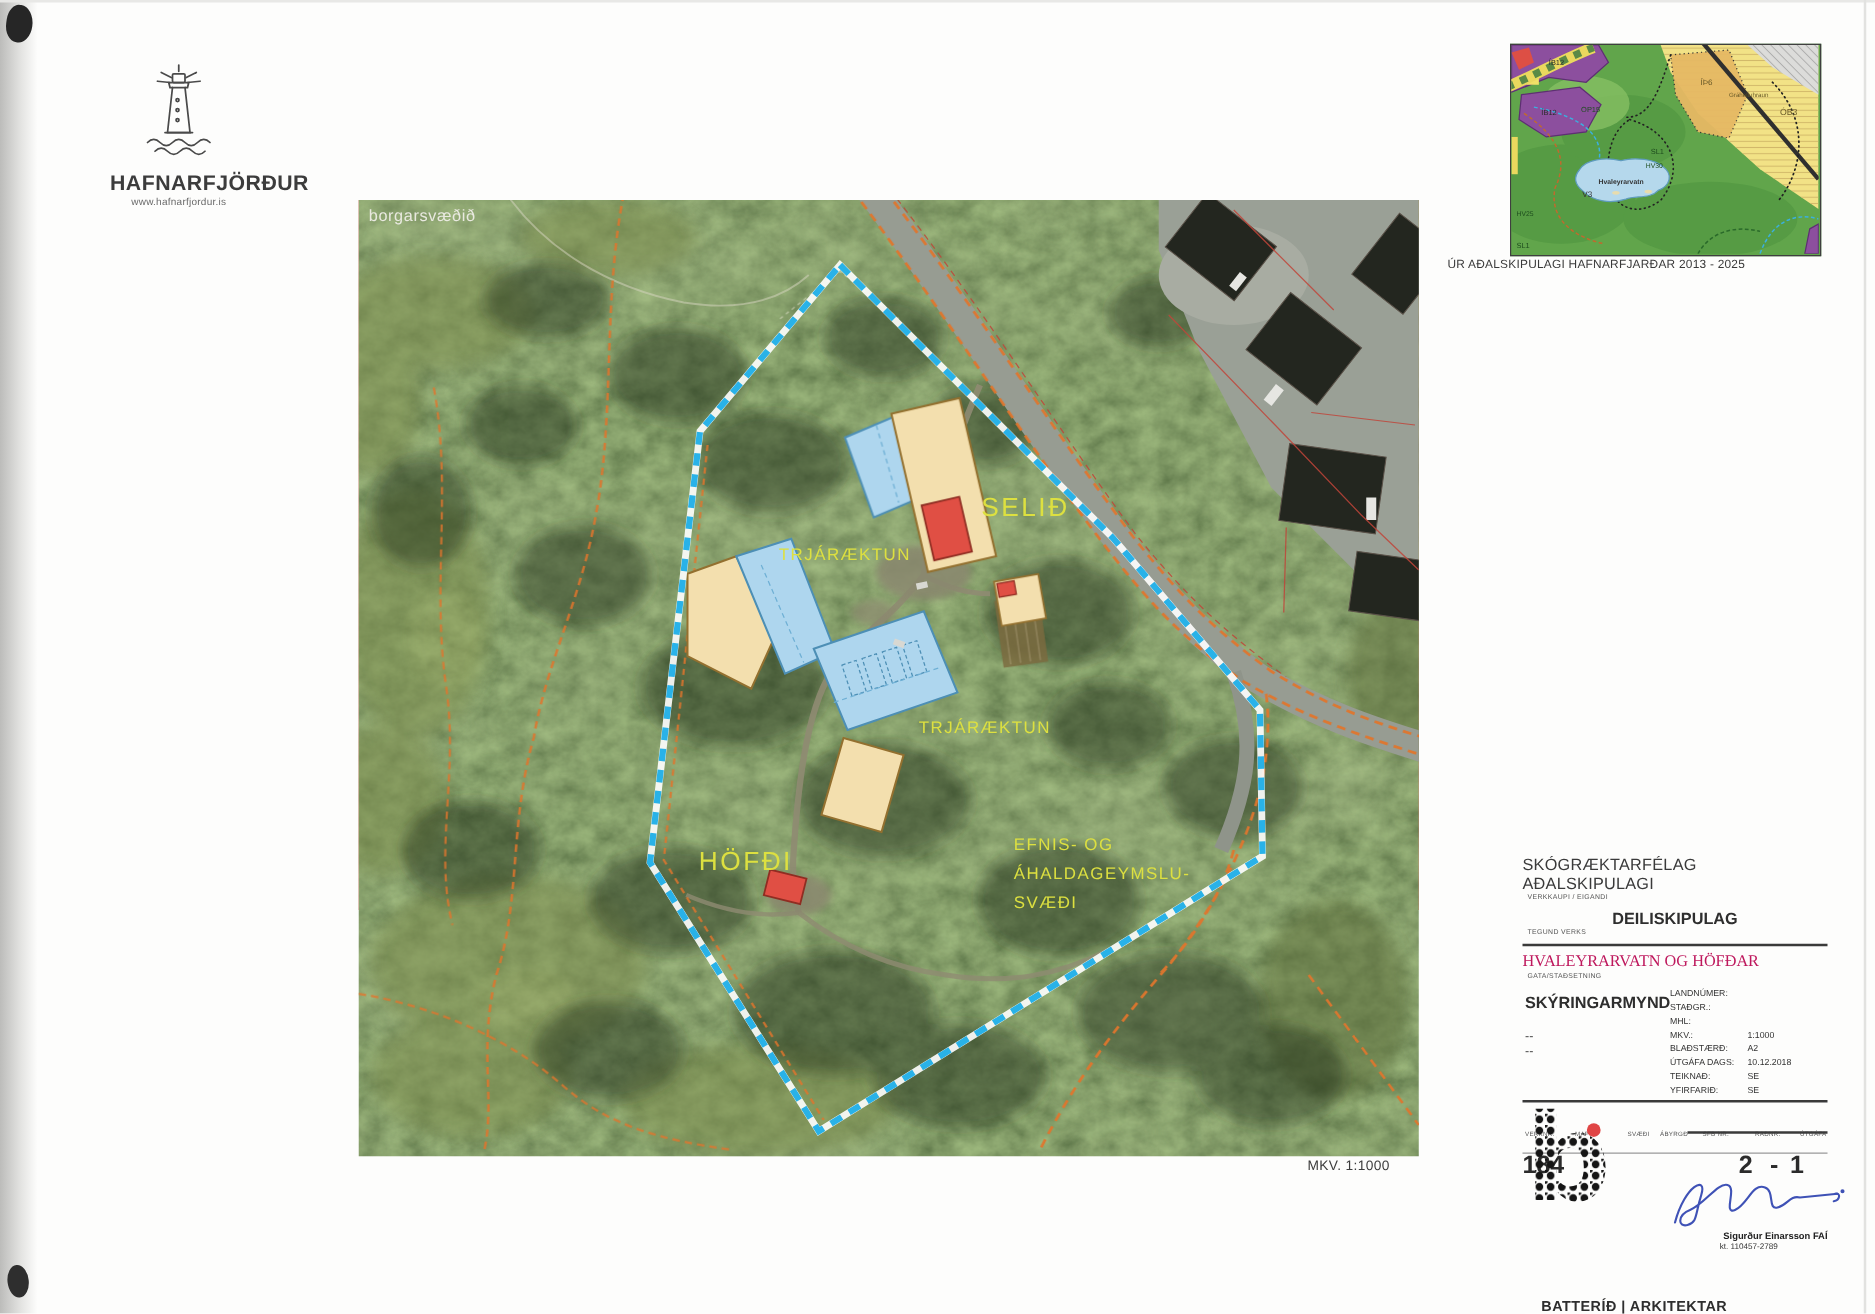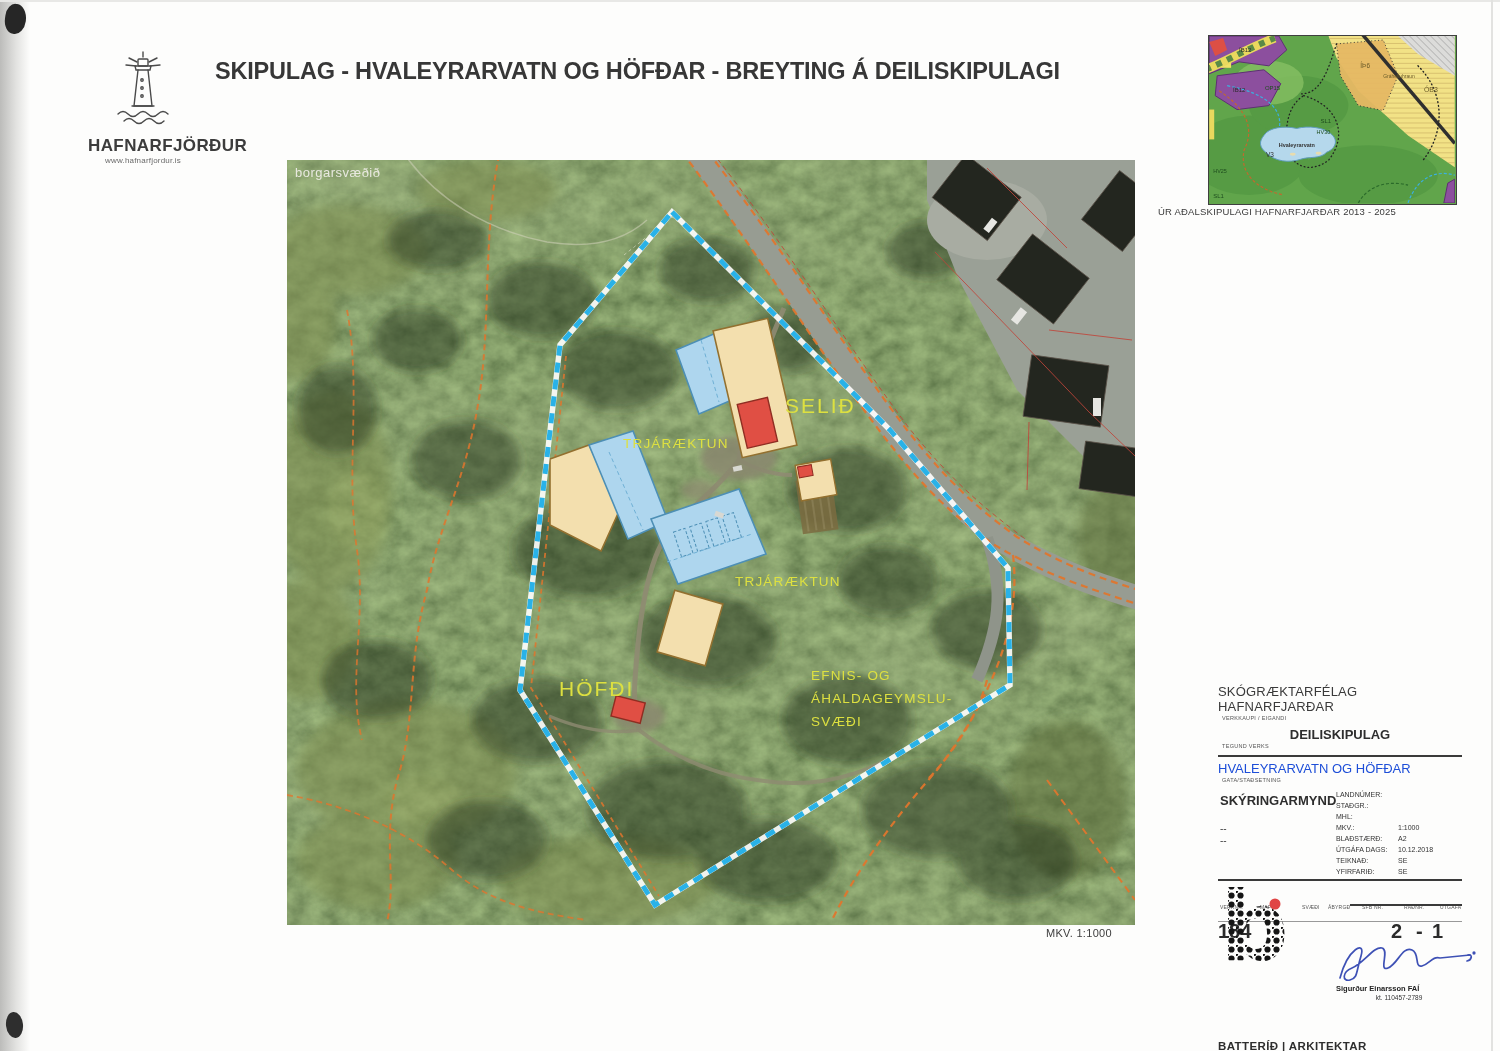--- a/index.html
+++ b/index.html
@@ -25,37 +25,37 @@
   
   .inset{position:absolute;left:1208px;top:35px;width:249px;height:170px;border:1.5px solid #3f3f3f;background:#61a54b;box-sizing:border-box;}
   .inset-caption{position:absolute;left:1158px;top:206px;font-size:9.5px;color:#3a3a3a;letter-spacing:.2px;}
 
   
   .tb{position:absolute;left:1218px;top:684px;width:244px;}
   .tb-client{font-size:13px;color:#3a3a3a;letter-spacing:.2px;}
   .tb-cap{font-size:5.5px;color:#555;margin:1px 0 6px 4px;letter-spacing:.3px;}
   .tb-type{font-size:13px;font-weight:bold;color:#2e2e2e;text-align:center;}
   .tb-line{height:2px;background:#3a3a3a;margin:6px 0 4px 0;}
-  .tb-site{font-size:13px;color:#1d4ed8;}
+  .tb-site{font-size:13px;color:#be185d;font-family:Liberation Serif, serif;}
   .tb-mid{position:relative;height:88px;margin-top:6px;}
   .tb-drawing{position:absolute;left:2px;top:4px;font-size:13px;font-weight:bold;color:#2e2e2e;}
   .tb-note{position:absolute;left:2px;font-size:10px;color:#444;}
   .tb-fields{position:absolute;left:118px;top:0;font-size:7px;color:#333;}
   .tb-frow{display:flex;height:11px;align-items:center;}
   .tb-flabel{width:62px;}
   .tb-fvalue{width:60px;}
   .tb-line2{height:2px;background:#3a3a3a;margin:2px 0 0 0;}
   .tb-numrow{position:relative;height:22px;}
   .tb-num{position:absolute;font-size:20px;font-weight:bold;color:#2b2b2b;top:0;margin-top:39px;}
   .tb-heads{position:relative;height:9px;font-size:5px;color:#555;letter-spacing:.2px;}
   .tb-heads span{position:absolute;top:1px;}
   .tb-sub1{position:absolute;left:132px;top:10px;width:112px;height:2px;background:#3a3a3a;}
   .tb-sub2{position:relative;height:1px;background:#999;margin-top:9px;}
-  .tb-firm{position:absolute;left:0;top:356px;font-size:11.5px;font-weight:bold;color:#2e2e2e;letter-spacing:.4px;}
-  .sig-name{position:absolute;left:118px;top:300px;width:126px;text-align:left;font-size:7.5px;font-weight:bold;color:#222;}
+  .tb-firm{position:absolute;left:15px;top:356px;font-size:11.5px;font-weight:bold;color:#2e2e2e;letter-spacing:.4px;}
+  .sig-name{position:absolute;left:118px;top:300px;width:126px;text-align:right;font-size:7.5px;font-weight:bold;color:#222;}
   .sig-kt{position:absolute;left:118px;top:310px;width:126px;text-align:center;font-size:6.5px;color:#333;}
 
   
   text{font-family:"Liberation Sans",sans-serif;}
   .lblY{fill:#dde040;font-size:13.5px;letter-spacing:1.2px;}
   .lblY.big{font-size:21px;letter-spacing:2px;}
   .lblW{fill:#e9e9e0;font-size:13px;letter-spacing:.5px;}
   .ins-l{fill:#2a2a2a;font-size:6px;}
   .ins-g{fill:#1e4d1e;font-size:6px;}
   .ins-y{fill:#6a5a28;font-size:5px;}
@@ -87,21 +87,20 @@
           <circle cx="54" cy="38" r="1.2"></circle>
           <circle cx="54" cy="46" r="1.2"></circle>
         <path d="M30,64 q5,-5 10,0 q5,5 10,0 q5,-5 10,0 q5,5 10,0 q5,-5 10,0"></path>
         <path d="M36,71 q5,-5 10,0 q5,5 10,0 q5,-5 10,0 q5,5 10,0"></path>
       </g>
     </svg>
     <div class="logo-name">HAFNARFJÖRÐUR</div>
     <div class="logo-url">www.hafnarfjordur.is</div>
   </div>
 
-  <div class="page-title">SKIPULAG - HVALEYRARVATN OG HÖFÐAR - BREYTING Á DEILISKIPULAGI</div>
 
   <div class="map-main">
     <svg width="848" height="765" viewBox="0 0 848 765">
       <defs>
         <filter id="forestNoise" x="0" y="0" width="100%" height="100%">
           <feTurbulence type="fractalNoise" baseFrequency="0.05 0.06" numOctaves="4" seed="11"></feTurbulence>
           <feColorMatrix type="matrix" values="0.26 0 0 0 0.10  0.34 0 0 0 0.17  0.16 0 0 0 0.06  0 0 0 0 1"></feColorMatrix>
         </filter>
         <filter id="forestPatches" x="0" y="0" width="100%" height="100%">
           <feTurbulence type="fractalNoise" baseFrequency="0.007 0.009" numOctaves="3" seed="5"></feTurbulence>
@@ -344,21 +343,21 @@
         <text class="ins-g" x="4" y="138" style="font-size:5.5px">HV25</text>
         <text class="ins-g" x="4" y="163">SL1</text>
         <text x="70" y="112" style="font-size:5.5px;fill:#333;font-weight:bold">Hvaleyrarvatn</text>
         <text x="57" y="122" style="font-size:6.5px;fill:#333">V3</text>
       </g>
     </svg>
   </div>
   <div class="inset-caption">ÚR AÐALSKIPULAGI HAFNARFJARÐAR 2013 - 2025</div>
 
   <div class="tb" style="height:400px;">
-    <div class="tb-client">SKÓGRÆKTARFÉLAG HAFNARFJARÐAR</div>
+    <div class="tb-client">SKÓGRÆKTARFÉLAG AÐALSKIPULAGI</div>
     <div class="tb-cap">VERKKAUPI / EIGANDI</div>
     <div class="tb-type">DEILISKIPULAG</div>
     <div class="tb-cap">TEGUND VERKS</div>
     <div class="tb-line"></div>
     <div class="tb-site">HVALEYRARVATN OG HÖFÐAR</div>
     <div class="tb-cap">GATA/STAÐSETNING</div>
 
     <div class="tb-mid">
       <div class="tb-drawing">SKÝRINGARMYND</div>
       <div class="tb-note" style="top:34px">--</div>

